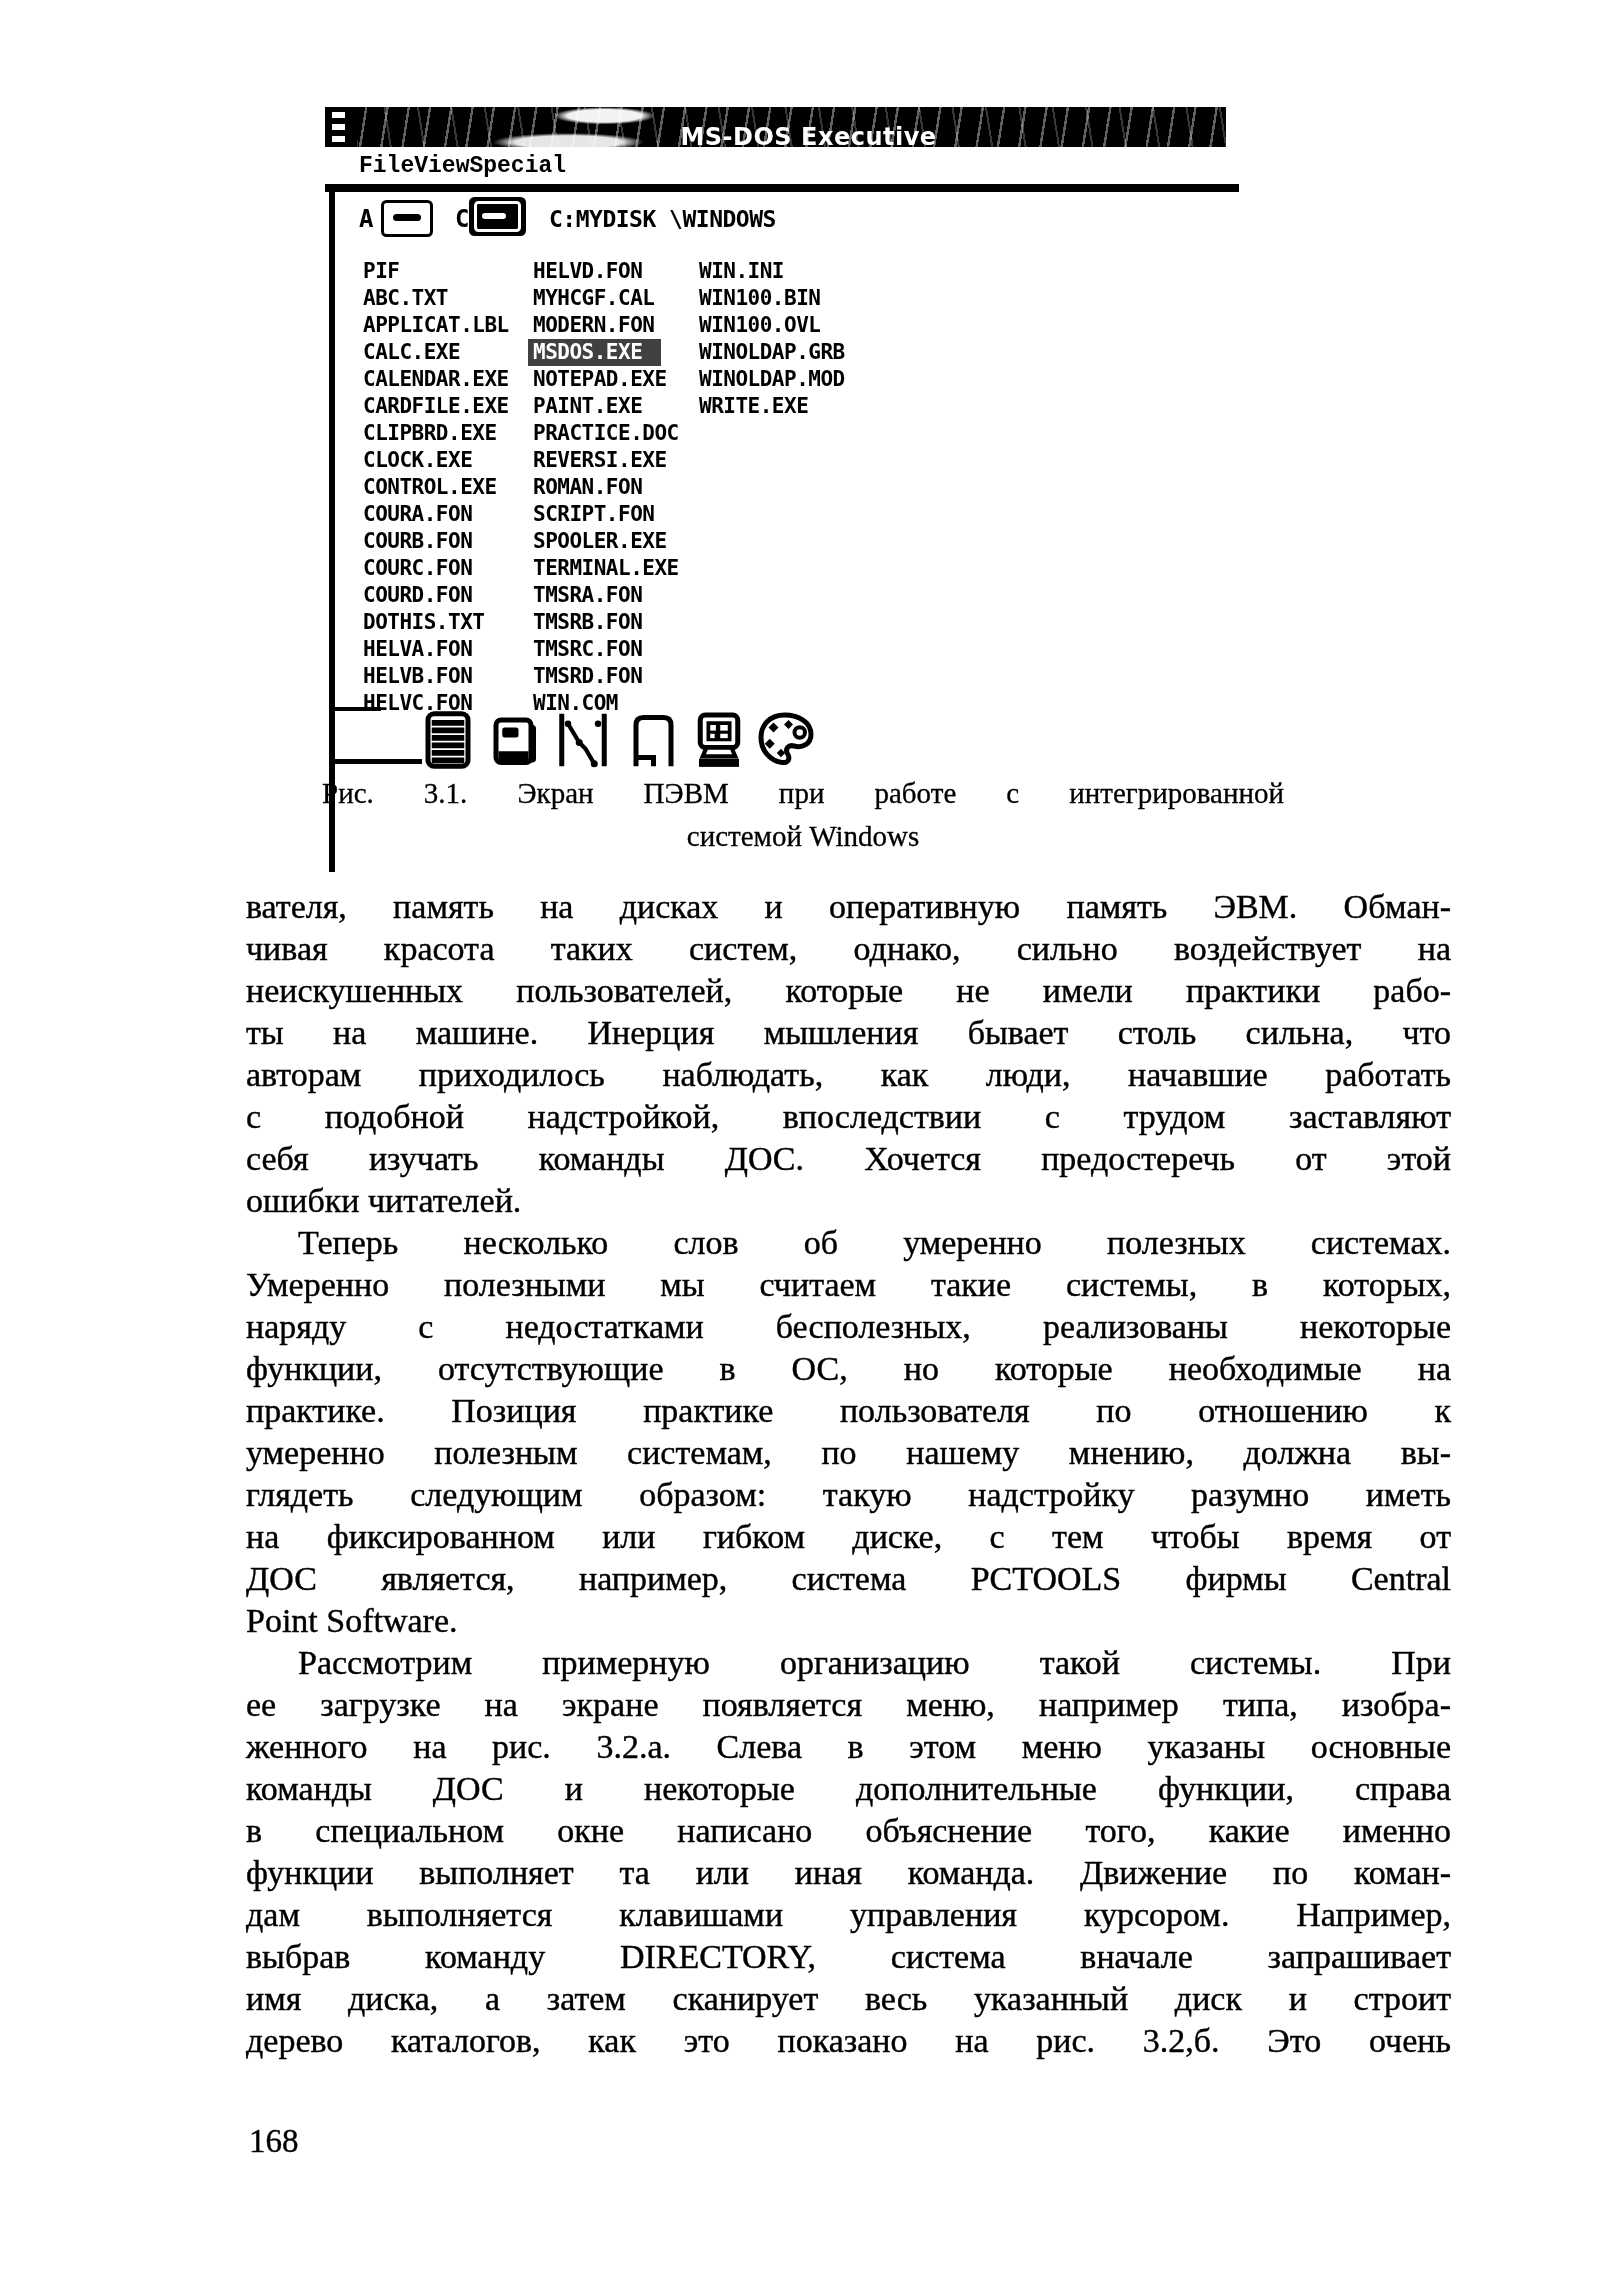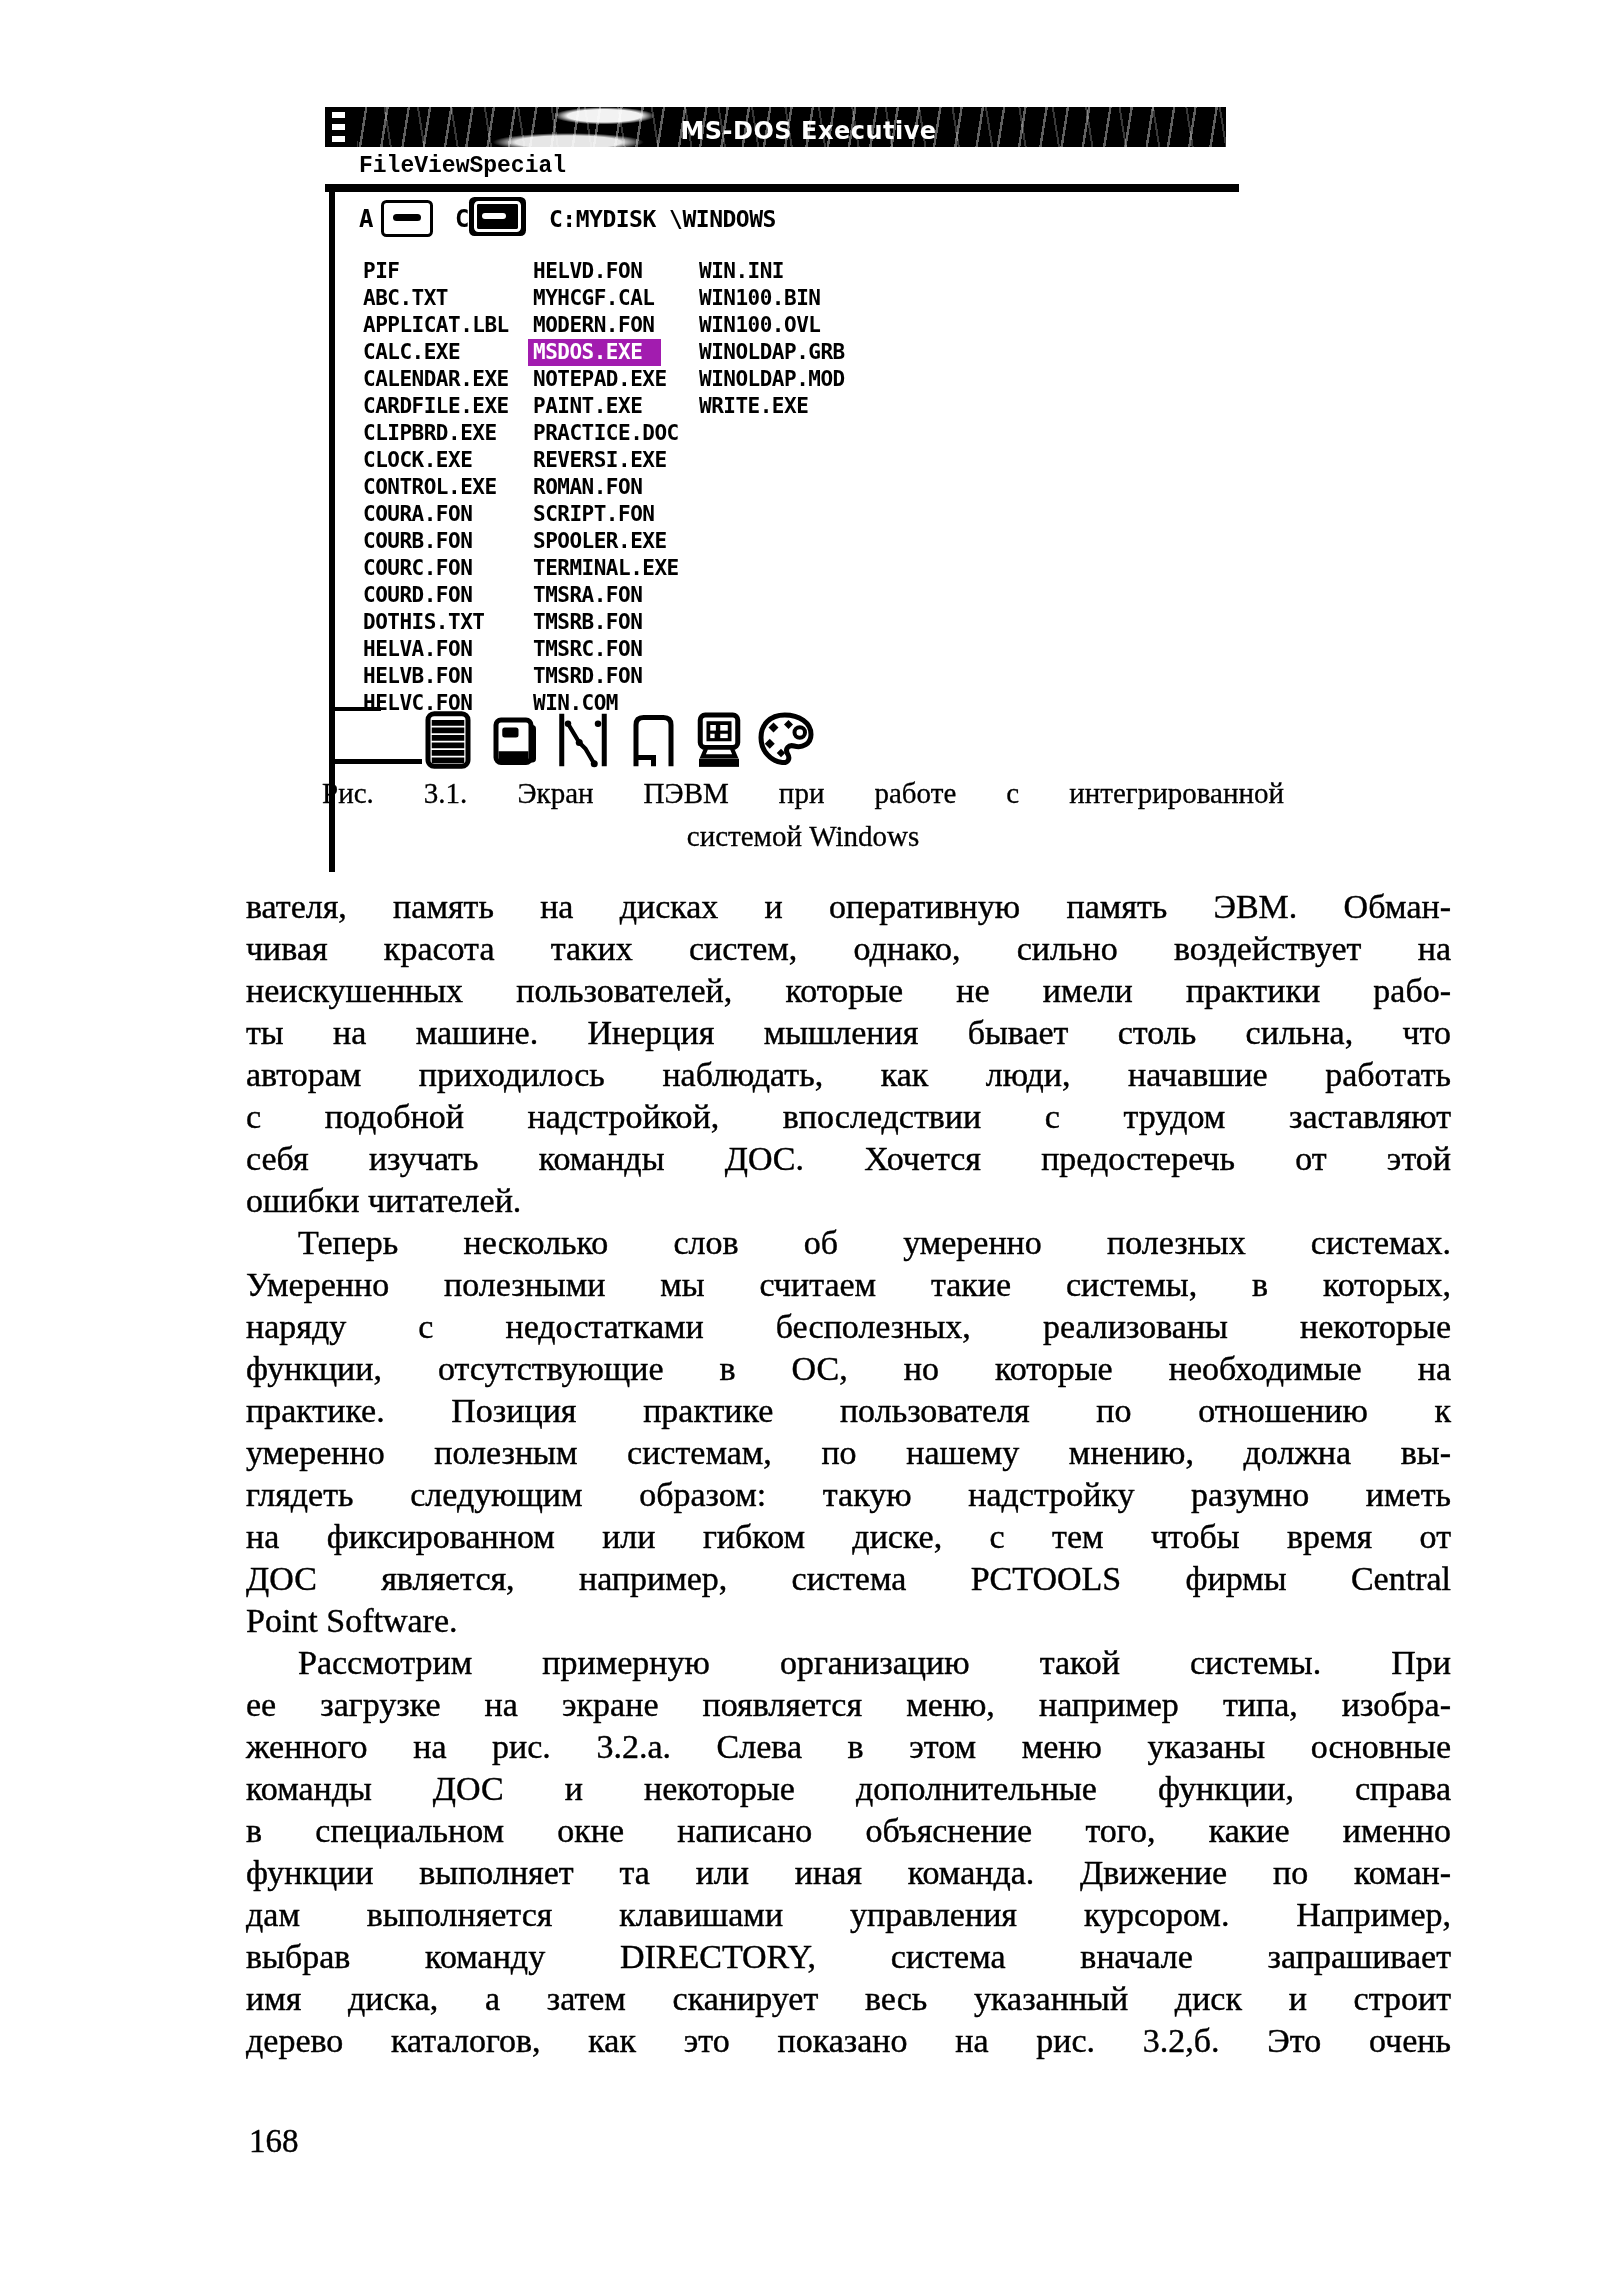--- a/index.html
+++ b/index.html
@@ -17,21 +17,21 @@
   .titlebar{
     position:absolute;left:0;top:0;width:901px;height:40px;
     background:#000;
     background-image:
       radial-gradient(ellipse 82px 14px at 31% 22%, rgba(255,255,255,.95) 0 45%, rgba(255,255,255,0) 62%),
       radial-gradient(ellipse 126px 15.3px at 27% 88%, rgba(255,255,255,.9) 0 42%, rgba(255,255,255,0) 60%),
       repeating-linear-gradient(99deg, rgba(255,255,255,0) 0 18.6px, rgba(255,255,255,.38) 18.6px 21px),
       repeating-linear-gradient(81deg, rgba(255,255,255,0) 0 31px, rgba(255,255,255,.22) 31px 33px);
   }
   .title{
-    position:absolute;left:0;top:4px;width:100%;height:40px;
+    position:absolute;left:0;top:10px;width:100%;height:40px;
     line-height:40px;text-align:center;text-indent:66px;
     font-family:"DejaVu Sans",sans-serif;font-weight:bold;font-size:24px;
     color:#fff;letter-spacing:0.5px;white-space:nowrap;
   }
   .sysmenu{
     position:absolute;left:0;top:0;width:32px;height:40px;background:#000;z-index:3;
   }
   .sysmenu i{
     position:absolute;left:6.6px;width:13px;height:6px;background:#fff;display:block;
   }
@@ -56,21 +56,21 @@
   .driveA .slot{position:absolute;left:8.7px;top:11px;width:28px;height:7px;background:#000;border-radius:3.8px;}
   .driveC{position:absolute;left:144px;top:0;width:57px;height:39px;background:#000;border-radius:5.5px;}
   .driveC .inner{position:absolute;left:4.9px;top:4.4px;right:4.9px;bottom:4.4px;border:3.3px solid #fff;border-radius:4.4px;background:#000;}
   .driveC .slotw{position:absolute;left:5.5px;top:8.2px;width:24px;height:6.6px;background:#fff;border-radius:3.3px;}
   .path{position:absolute;left:224px;top:8.7px;font-size:23px;letter-spacing:-0.5px;white-space:pre;}
 
   .file-col{position:absolute;top:151px;font-family:"DejaVu Sans Mono",monospace;
     font-weight:bold;font-size:21px;letter-spacing:-0.5px;white-space:nowrap;}
   .c1{left:38px}.c2{left:208px}.c3{left:374px}
   .file{height:27px;line-height:27px;}
-  .file.sel{display:inline-block;background:#a21caf;color:#fff;padding:0 18.6px 0 5.5px;margin-left:-5.5px;}
+  .file.sel{display:inline-block;background:#404040;color:#fff;padding:0 18.6px 0 5.5px;margin-left:-5.5px;}
 
   .wb-left{position:absolute;left:4.4px;top:84px;width:5.5px;height:681px;background:#000;}
   .wb-tick{position:absolute;left:4.4px;top:600px;width:52px;height:3.8px;background:#000;}
   .wb-bottom{position:absolute;left:4.4px;top:652px;width:93px;height:4.9px;background:#000;}
 
   .deskicons{position:absolute;left:93px;top:601px;display:flex;gap:7.7px;align-items:flex-end;}
   .dicon{width:60px;height:64px;display:block;}
 
   
   .caption{position:absolute;left:322px;top:772px;width:962px;

